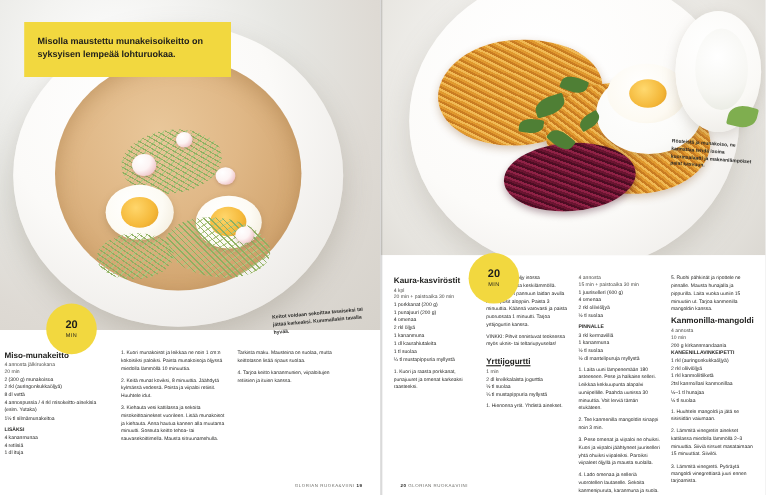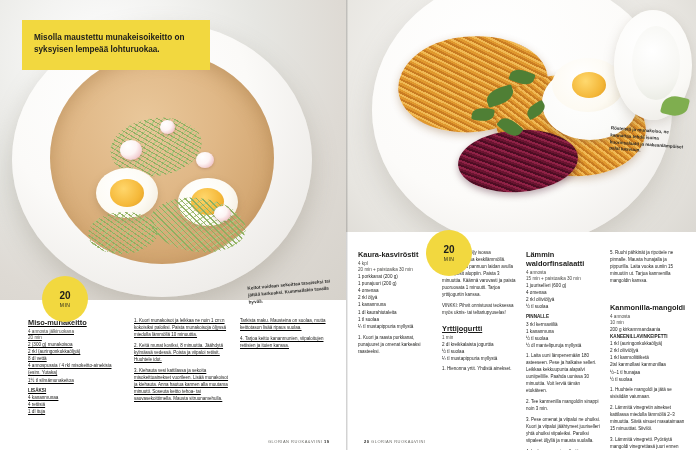--- a/index.html
+++ b/index.html
@@ -51,21 +51,21 @@
   .badge-right{left:80px;top:230px;width:46px;height:46px;}
 
   .caption-left{position:absolute;left:248px;top:282px;width:84px;font-size:4.6px;line-height:1.5;
      color:#2a2a28;font-weight:bold;transform:rotate(-5deg);}
 
   .recipe-title{font-weight:bold;font-size:7.4px;color:#1d1d1b;margin:0 0 2px 0;}
   .recipe-sub{font-size:4.6px;color:#4a4a46;margin:0 0 1px 0;}
   .ing{font-size:4.6px;line-height:1.55;color:#242422;margin:0;}
   .steps{font-size:4.5px;line-height:1.55;color:#242422;margin:0;}
 
-  .left-cols{position:absolute;left:28px;top:318px;width:310px;display:flex;gap:9px;text-decoration:underline;}
+  .left-cols{position:absolute;left:4px;top:318px;width:310px;display:flex;gap:9px;}
   .lc{width:97px;}
   .lc.wide{width:97px;}
 
   
   .rosti-photo{position:absolute;left:0;top:0;width:350px;height:232px;overflow:hidden;}
   .rosti-bg{position:absolute;inset:0;background:radial-gradient(circle at 45% 35%,#fbfbfa 0%,#f2f1ee 40%,#e7e5e0 75%,#dbd8d2 100%);}
   .plate{position:absolute;left:26px;top:-26px;width:300px;height:272px;border-radius:50%;
      background:radial-gradient(circle at 40% 30%,#ffffff 0%,#fcfbf9 55%,#efedea 85%,#e2dfd9 100%);
      box-shadow:0 12px 28px rgba(120,110,95,.25);}
   .rosti{position:absolute;border-radius:46% 54% 50% 50%/50%;
@@ -233,41 +233,40 @@
         <p class="steps" style="margin-top:4px;">VINKKI: Pihvit onnistuvat teoksessa myös uknis- tai teltariupyuselas!</p>
         <p class="recipe-title" style="margin-top:7px;text-decoration:underline;">Yrttijogurtti</p>
         <p class="recipe-sub">1 min</p>
         <p class="ing">2 dl kreikkalaista jogurttia</p>
         <p class="ing">½ tl suolaa</p>
         <p class="ing">¼ tl mustapippuria myllystä</p>
         <p class="steps" style="margin-top:4px;">1. Hienonna yrtit. Yhdistä ainekset.</p>
       </div>
 
       <div class="rc">
-        <p class="recipe-title">Lämmin waldorfinsalaatti</p>
         <p class="recipe-sub">4 annosta</p>
         <p class="recipe-sub">15 min + paistoaika 30 min</p>
         <p class="ing">1 juuriselleri (600 g)</p>
         <p class="ing">4 omenaa</p>
         <p class="ing">2 rkl oliiviöljyä</p>
         <p class="ing">½ tl suolaa</p>
         <p class="ing" style="font-weight:bold;margin-top:3px;">PINNALLE</p>
         <p class="ing">3 rkl kermaviiliä</p>
         <p class="ing">1 kananmuna</p>
         <p class="ing">½ tl suolaa</p>
         <p class="ing">½ dl mantelipuruja myllystä</p>
         <p class="steps" style="margin-top:4px;">1. Laita uuni lämpenemään 180 asteeseen. Pese ja halkaise selleri. Leikkaa kekkuupunta alapalvi uuniipellille. Paahda uunissa 30 minuuttia. Voit lerviä tämän etukäteen.</p>
         <p class="steps" style="margin-top:4px;">2. Tee kanmenilla mangoldin sinappi noin 3 min.</p>
         <p class="steps" style="margin-top:4px;">3. Pese omenat ja viipaloi ne ohuiksi. Kuori ja viipaloi jäähtyneet juuriselleri yhtä ohuiksi viipaleiksi. Paroiksi viipaleet öljyllä ja mausta suolalla.</p>
         <p class="steps" style="margin-top:4px;">4. Lado omenaa ja selleriä vuorotellen lautaselle. Sekoita kanmenipuruta, karanmuna ja suola. Luoksi seeds omenoiden ja sellerien päälle.</p>
       </div>
 
       <div class="rc">
         <p class="steps">5. Ruohi pähkinät ja ripottele ne pinnalle. Mausta hunajalla ja pippurilla. Laita vuoka uuniin 15 minuutiin ut. Tarjoa kanmenilla mangoldin kanssa.</p>
-        <p class="recipe-title" style="margin-top:18px;">Kanmonilla-mangoldi</p>
+        <p class="recipe-title" style="margin-top:2px;">Kanmonilla-mangoldi</p>
         <p class="recipe-sub">4 annosta</p>
         <p class="recipe-sub">10 min</p>
         <p class="ing">200 g kirkannmandaania</p>
         <p class="ing" style="font-weight:bold;">KANEENILLAVINKEIPETTI</p>
         <p class="ing">1 rkl (auringonkukkaöljyä)</p>
         <p class="ing">2 rkl oliiviöljyä</p>
         <p class="ing">1 rkl kanmoliitiiketä</p>
         <p class="ing">2tsl kanmollasi kanmonillaa</p>
         <p class="ing">½–1 tl hunajaa</p>
         <p class="ing">½ tl suolaa</p>

